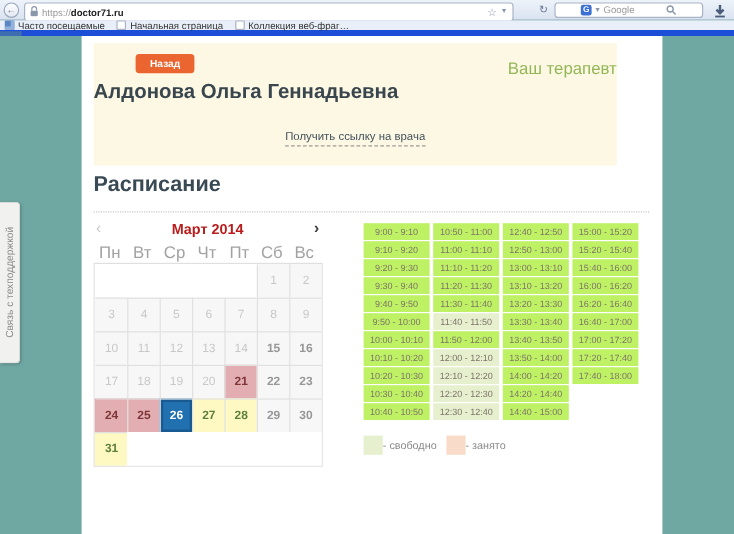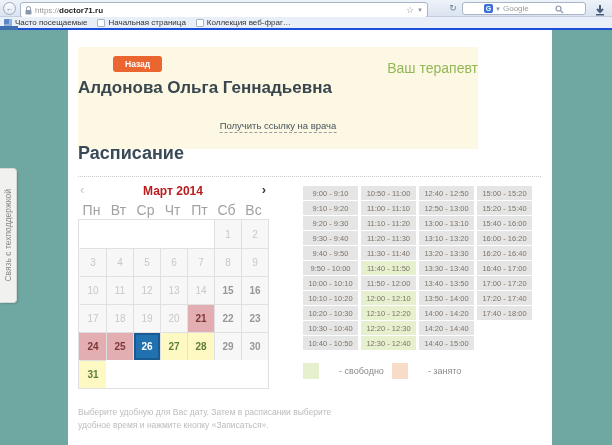--- a/index.html
+++ b/index.html
@@ -24,38 +24,38 @@
     color:#6b7a90; text-align:center; line-height:13px; }
   .search-bar { position:absolute; left:462px; top:2px; width:124px; height:13px; background:#fff;
     border:1px solid #a9b4c6; border-radius:3px; display:flex; align-items:center; padding:0 21px; }
   .g-badge { width:9px; height:9px; background:#3b6fd4; color:#fff; font-size:7px; font-weight:bold;
     text-align:center; line-height:9px; border-radius:2px; margin-right:2px; }
   .search-placeholder { font-size:8px; color:#9a9a9a; margin-left:2px; }
   .magnifier { margin-left:auto; }
   .dl-btn { position:absolute; left:593px; top:2px; width:14px; height:13px; text-align:center; }
 
   .bookmarks-bar { position:absolute; left:0; top:17px; width:612px; height:13px;
-    background:#e9eff8; border-bottom:2px solid #1d4ed8; display:flex; align-items:center; padding-left:4px; }
+    background:#e9eff8; border-bottom:5px solid #1d4ed8; display:flex; align-items:center; padding-left:4px; }
   .bm-item { display:flex; align-items:center; margin-right:10px; }
   .bm-label { font-size:8px; color:#333; margin-left:3px; }
   .bm-tile-icon { width:8px; height:8px; background:#5b87c5; border-radius:1px;
     box-shadow:inset -3px -3px 0 #93b1d9; }
   .bm-page-icon { width:8px; height:8px; background:#fff; border:1px solid #aab4c4; border-radius:1px; }
   .blue-strip { position:absolute; left:0; top:26px; width:18px; height:4px; background:#3e6db0; }
 
   
   .page { position:absolute; left:0; top:30px; width:612px; height:415px; background:#6fa8a3; }
   .content { position:absolute; left:68px; top:0; width:484px; height:415px; background:#fff; }
 
   .support-tab { position:absolute; left:0; top:138px; width:17px; height:135px; background:#f1f1ef;
     border:1px solid #d8d8d4; border-left:none; border-radius:0 4px 4px 0;
     box-shadow:1px 1px 2px rgba(0,0,0,.15); display:flex; align-items:center; justify-content:center; }
   .support-tab span { writing-mode:vertical-rl; transform:rotate(180deg); font-size:8.5px; color:#8a8a8a; white-space:nowrap; }
 
-  .doctor-card { position:absolute; left:10px; top:17px; width:400px; height:102px; background:#fcf8e3; }
+  .doctor-card { position:absolute; left:10px; top:6px; width:436px; height:102px; background:#fcf8e3; }
   .back-button { position:absolute; left:35px; top:9px; background:#ea6530; color:#fff;
     font-size:8.5px; font-weight:bold; padding:3px 12px; border-radius:3px; border:none; }
   .role-label { position:absolute; left:0; top:13px; width:100%; text-align:right;
     font-size:14px; color:#94b757; }
   .doctor-name { position:absolute; left:0; top:31px; width:100%; text-align:left;
     font-size:17px; font-weight:bold; color:#39464e; }
   .doctor-link { position:absolute; left:50%; transform:translateX(-50%); top:73px;
     font-size:9.5px; color:#44535c; border-bottom:1px dashed #9a9a9a; padding-bottom:1px; white-space:nowrap; }
 
   .schedule-title { position:absolute; left:10px; top:113px; font-size:18px; font-weight:bold; color:#3a4a54; }
@@ -79,26 +79,26 @@
   .cal-cell.muted { color:#c8c8c8; }
   .cal-cell.dim { color:#979797; font-weight:bold; }
   .cal-cell.busy { background:#e2aeb1; color:#7e3538; font-weight:bold; }
   .cal-cell.free { background:#fef9c3; color:#5d7e3e; font-weight:bold; }
   .cal-cell.selected { background:#2170b0; color:#fff; font-weight:bold;
     box-shadow:inset 0 0 0 2px #1a5a92; }
 
   
   .slots { position:absolute; left:235px; top:156px; display:flex; gap:3px; }
   .slot-col { width:55px; }
-  .slot { width:55px; height:14px; margin-bottom:1px; background:#e5e5e5; color:#7e7368;
+  .slot { width:55px; height:14px; margin-bottom:1px; background:#bef264; color:#7e7368;
     font-size:7.5px; display:flex; align-items:center; justify-content:center; white-space:nowrap; }
   .slot.free { background:#e6f0cf; }
 
   .legend { position:absolute; left:235px; top:333px; display:flex; align-items:center; gap:8px; }
-  .legend-item { display:flex; align-items:center; gap:20px; }
+  .legend-item { display:flex; align-items:center; gap:0; }
   .swatch { width:16px; height:16px; }
   .swatch.free { background:#e6f0cf; }
   .swatch.busy { background:#f8dcc9; }
   .legend-label { font-size:9px; color:#8a8a8a; }
 
   .note { position:absolute; left:10px; top:376px; width:285px; font-size:8.5px; line-height:1.55;
     color:#bcbcbc; }
 </style>
 </head>
 <body>
@@ -288,20 +288,19 @@
         <span class="legend-item">
           <span class="swatch free"></span>
           <span class="legend-label">- свободно</span>
         </span>
         <span class="legend-item">
           <span class="swatch busy"></span>
           <span class="legend-label">- занято</span>
         </span>
       </div>
 
-      <div class="note">Выберите удобную для Вас дату. Затем в расписании выберите удобное время и нажмите кнопку «Записаться».</div>
     </div>
 
     <div class="support-tab">
       <span>Связь с техподдержкой</span>
     </div>
   </div>
 </div>
 
 </body></html>

